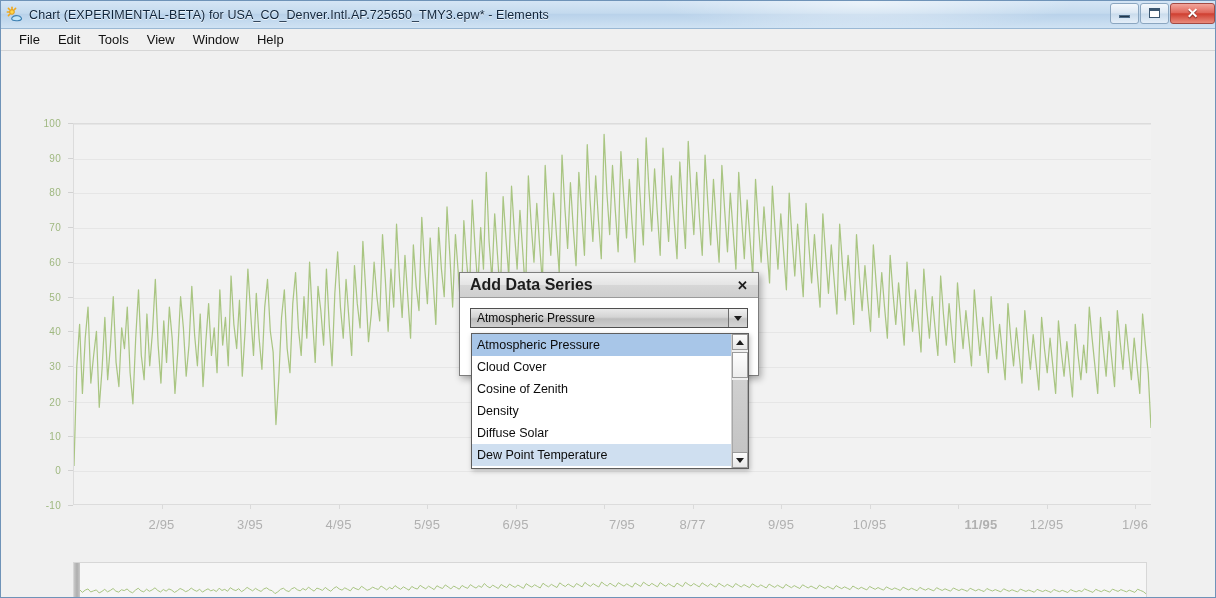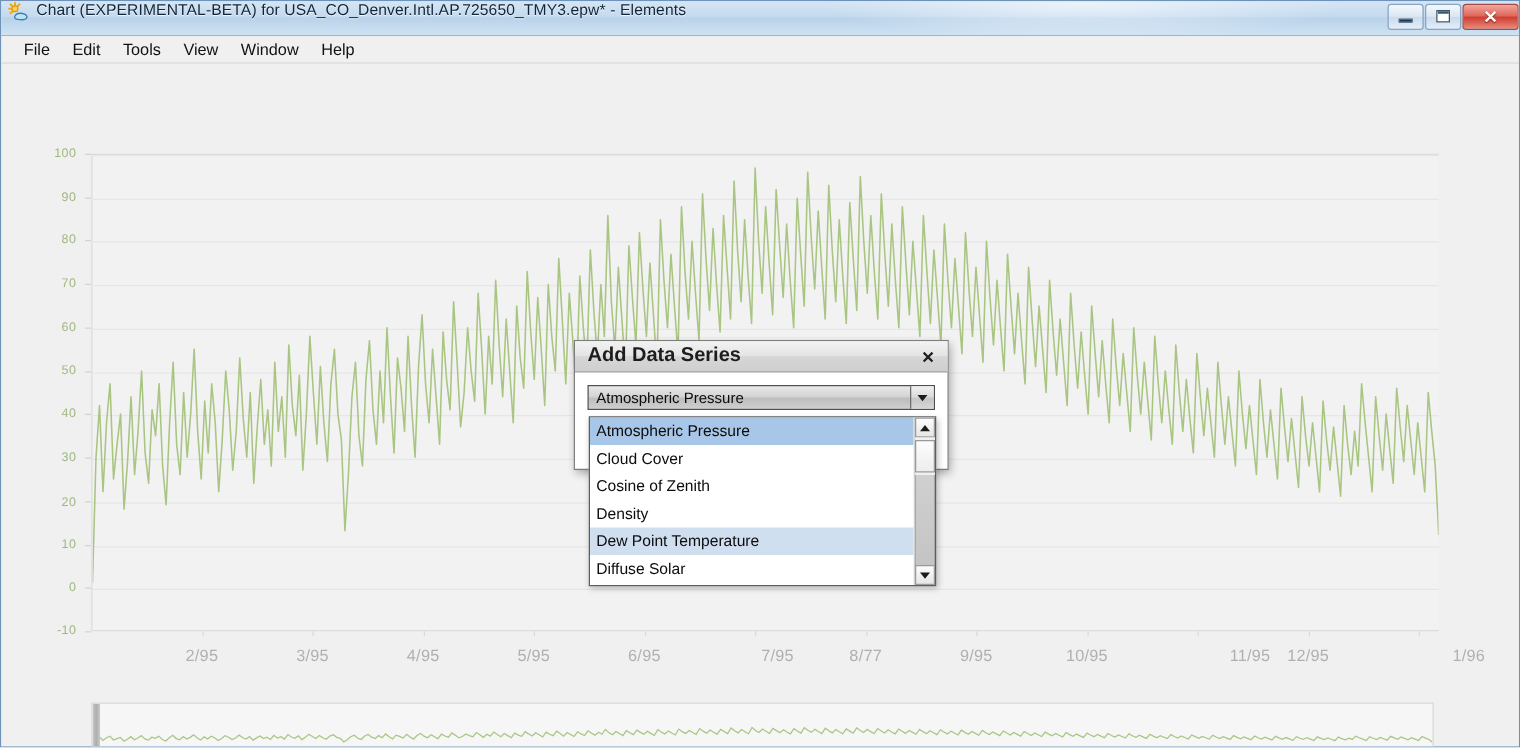--- a/index.html
+++ b/index.html
@@ -24,21 +24,21 @@
   
   .titlebar {
     position: absolute;
     left: 0; top: 0;
     width: 1216px;
     height: 28px;
     background: linear-gradient(to bottom, #d5e5f5 0%, #c4daee 45%, #b9d2ea 50%, #cfe2f3 100%);
     border-bottom: 1px solid #9ab8d4;
     box-sizing: border-box;
     display: flex;
-    align-items: flex-start;
+    align-items: center;
     overflow: hidden;
   }
   .titlebar::after {
     content: "";
     position: absolute;
     right: 140px; top: -28px;
     width: 420px; height: 60px;
     background: radial-gradient(ellipse at center, rgba(255,255,255,0.55) 0%, rgba(255,255,255,0) 70%);
     pointer-events: none;
   }
@@ -504,25 +504,25 @@
           <div class="xtick-label" style="left: 442.529px;">6/95</div>
           <div class="xtick-mark" style="left: 442.529px;"></div>
           <div class="xtick-label" style="left: 513px; margin-left: 36px;">7/95</div>
           <div class="xtick-mark" style="left: 531.034px;"></div>
           <div class="xtick-label" style="left: 619.54px;">8/77</div>
           <div class="xtick-mark" style="left: 619.54px;"></div>
           <div class="xtick-label" style="left: 708.046px;">9/95</div>
           <div class="xtick-mark" style="left: 708.046px;"></div>
           <div class="xtick-label" style="left: 796.552px;">10/95</div>
           <div class="xtick-mark" style="left: 796.552px;"></div>
-          <div class="xtick-label" style="left: 927px;">11/95</div>
+          <div class="xtick-label" style="left: 908px; font-weight: bold;">11/95</div>
           <div class="xtick-mark" style="left: 885.057px;"></div>
           <div class="xtick-label" style="left: 973.563px;">12/95</div>
           <div class="xtick-mark" style="left: 973.563px;"></div>
-          <div class="xtick-label" style="left: 1062.07px; margin-left: 40px;">1/96</div>
+          <div class="xtick-label" style="left: 1062.07px;">1/96</div>
           <div class="xtick-mark" style="left: 1062.07px;"></div>
         </div>
     </div>
 
     <div class="navigator">
       <svg class="nav-svg" id="nav-svg" viewBox="0 0 1074 40" preserveAspectRatio="none">
           <polyline points="0.00,34.00 2.80,29.77 5.59,28.02 8.39,30.94 11.19,28.60 13.98,27.29 16.78,30.50 19.58,29.33 22.38,28.31 25.17,31.52 27.97,29.92 30.77,27.73 33.56,30.35 36.36,28.90 39.16,26.85 41.95,29.63 44.75,30.65 47.55,28.17 50.34,29.04 53.14,27.29 55.94,30.06 58.73,31.38 61.53,28.60 64.33,26.56 67.13,29.33 69.92,30.35 72.72,27.58 75.52,29.77 78.31,28.31 81.11,26.13 83.91,28.90 86.70,30.50 89.50,27.88 92.30,29.63 95.09,27.29 97.89,28.60 100.69,30.94 103.48,29.19 106.28,26.85 109.08,28.17 111.88,30.21 114.67,28.90 117.47,26.42 120.27,28.46 123.06,29.77 125.86,27.58 128.66,30.65 131.45,28.75 134.25,27.15 137.05,29.33 139.84,28.17 142.64,30.06 145.44,26.56 148.23,28.90 151.03,27.73 153.83,29.77 156.63,25.98 159.42,28.02 162.22,29.04 165.02,27.00 167.81,30.21 170.61,28.31 173.41,25.69 176.20,27.58 179.00,29.33 181.80,26.71 184.59,28.60 187.39,29.92 190.19,27.29 192.98,26.13 195.78,28.31 198.58,29.19 201.38,32.25 204.17,30.35 206.97,27.73 209.77,26.56 212.56,29.04 215.36,30.06 218.16,27.15 220.95,25.83 223.75,28.17 226.55,29.33 229.34,26.85 232.14,28.60 234.94,25.40 237.73,27.73 240.53,29.63 243.33,26.42 246.13,27.44 248.92,28.90 251.72,25.69 254.52,28.02 257.31,29.77 260.11,26.71 262.91,24.96 265.70,27.29 268.50,28.60 271.30,26.13 274.09,27.73 276.89,29.33 279.69,25.54 282.48,27.15 285.28,28.17 288.08,24.52 290.88,26.56 293.67,28.75 296.47,27.58 299.27,25.40 302.06,26.85 304.86,27.88 307.66,24.23 310.45,26.13 313.25,28.31 316.05,25.69 318.84,27.29 321.64,23.79 324.44,25.98 327.23,27.73 330.03,25.10 332.83,26.85 335.63,28.60 338.42,24.67 341.22,26.42 344.02,27.44 346.81,23.50 349.61,25.54 352.41,27.15 355.20,24.38 358.00,26.13 360.80,28.02 363.59,23.94 366.39,25.69 369.19,26.85 371.98,23.06 374.78,25.10 377.58,27.29 380.38,24.23 383.17,25.83 385.97,27.58 388.77,23.65 391.56,25.40 394.36,26.71 397.16,22.77 399.95,24.81 402.75,26.42 405.55,23.94 408.34,25.69 411.14,21.60 413.94,24.52 416.73,26.13 419.53,23.35 422.33,25.10 425.13,26.85 427.92,22.63 430.72,24.38 433.52,25.98 436.31,22.19 439.11,24.08 441.91,25.69 444.70,23.21 447.50,24.96 450.30,26.71 453.09,21.75 455.89,23.79 458.69,25.40 461.48,22.92 464.28,24.67 467.08,26.27 469.88,21.31 472.67,23.50 475.47,25.10 478.27,22.48 481.06,24.23 483.86,25.83 486.66,20.88 489.45,23.06 492.25,24.81 495.05,22.04 497.84,23.94 500.64,25.54 503.44,21.60 506.23,23.35 509.03,25.10 511.83,20.44 514.63,22.77 517.42,24.52 520.22,21.75 523.02,23.65 525.81,25.25 528.61,20.00 531.41,22.48 534.20,24.23 537.00,21.31 539.80,23.21 542.59,24.96 545.39,20.73 548.19,22.63 550.98,24.38 553.78,21.90 556.58,23.79 559.38,25.40 562.17,21.02 564.97,22.92 567.77,24.67 570.56,20.15 573.36,22.33 576.16,24.08 578.95,21.46 581.75,23.35 584.55,25.10 587.34,20.58 590.14,22.77 592.94,24.52 595.73,21.75 598.53,23.65 601.33,25.25 604.13,21.17 606.92,23.06 609.72,24.81 612.52,20.29 615.31,22.48 618.11,24.23 620.91,21.60 623.70,23.50 626.50,25.10 629.30,20.88 632.09,22.92 634.89,24.67 637.69,21.90 640.48,23.79 643.28,25.40 646.08,21.31 648.88,23.21 651.67,24.96 654.47,22.48 657.27,24.08 660.06,25.69 662.86,21.60 665.66,23.50 668.45,25.25 671.25,22.77 674.05,24.38 676.84,25.98 679.64,21.90 682.44,23.79 685.23,25.40 688.03,23.06 690.83,24.67 693.63,26.27 696.42,22.19 699.22,24.08 702.02,25.69 704.81,23.35 707.61,24.96 710.41,26.56 713.20,22.48 716.00,24.38 718.80,25.98 721.59,23.79 724.39,25.40 727.19,26.85 729.98,22.92 732.78,24.67 735.58,26.27 738.38,24.23 741.17,25.83 743.97,27.29 746.77,23.35 749.56,25.10 752.36,26.71 755.16,24.67 757.95,26.13 760.75,27.58 763.55,23.79 766.34,25.54 769.14,27.00 771.94,25.10 774.73,26.56 777.53,28.02 780.33,24.23 783.13,25.98 785.92,27.44 788.72,25.54 791.52,27.00 794.31,28.31 797.11,24.67 799.91,26.27 802.70,27.73 805.50,25.83 808.30,27.29 811.09,28.60 813.89,25.10 816.69,26.71 819.48,28.02 822.28,26.27 825.08,27.58 827.88,28.90 830.67,25.40 833.47,27.00 836.27,28.31 839.06,26.56 841.86,27.88 844.66,29.19 847.45,25.69 850.25,27.29 853.05,28.60 855.84,26.85 858.64,28.17 861.44,29.33 864.23,25.98 867.03,27.58 869.83,28.90 872.63,27.15 875.42,28.46 878.22,29.63 881.02,26.27 883.81,27.73 886.61,29.04 889.41,27.44 892.20,28.60 895.00,29.77 897.80,26.56 900.59,28.02 903.39,29.33 906.19,27.73 908.98,28.90 911.78,30.06 914.58,26.85 917.38,28.31 920.17,29.48 922.97,28.02 925.77,29.19 928.56,30.35 931.36,27.15 934.16,28.60 936.95,29.77 939.75,28.17 942.55,29.33 945.34,30.50 948.14,27.44 950.94,28.75 953.73,29.92 956.53,28.46 959.33,29.63 962.13,30.79 964.92,27.73 967.72,29.04 970.52,30.06 973.31,28.60 976.11,29.77 978.91,30.94 981.70,27.88 984.50,29.19 987.30,30.21 990.09,28.75 992.89,29.92 995.69,31.08 998.48,28.02 1001.28,29.33 1004.08,30.35 1006.88,28.90 1009.67,30.06 1012.47,27.29 1015.27,28.60 1018.06,29.77 1020.86,30.94 1023.66,27.73 1026.45,29.04 1029.25,30.21 1032.05,28.31 1034.84,29.48 1037.64,30.65 1040.44,27.44 1043.23,28.75 1046.03,29.92 1048.83,28.02 1051.63,29.19 1054.42,30.35 1057.22,28.60 1060.02,29.77 1062.81,30.94 1065.61,27.58 1068.41,28.90 1071.20,30.06 1074.00,32.40" fill="none" stroke="#a9c582" stroke-width="1" vector-effect="non-scaling-stroke"></polyline>
         </svg>
       <div class="nav-handle left"></div>
       <div class="nav-handle right"></div>
@@ -544,22 +544,22 @@
       </div>
     </div>
   </div>
 
   <div class="dropdown">
     <div class="dd-items" id="dd-items">
         <div class="dd-item selected">Atmospheric Pressure</div>
         <div class="dd-item">Cloud Cover</div>
         <div class="dd-item">Cosine of Zenith</div>
         <div class="dd-item">Density</div>
+        <div class="dd-item">Diffuse Solar</div>
         <div class="dd-item hover">Dew Point Temperature</div>
-        <div class="dd-item">Diffuse Solar</div>
       </div>
     <div class="dd-scroll">
       <div class="dd-arrow-btn up">
         <span class="tri-up-s"></span>
       </div>
       <div class="dd-track"></div>
       <div class="dd-thumb"></div>
       <div class="dd-lower"></div>
       <div class="dd-arrow-btn down">
         <span class="tri-down-s"></span>

